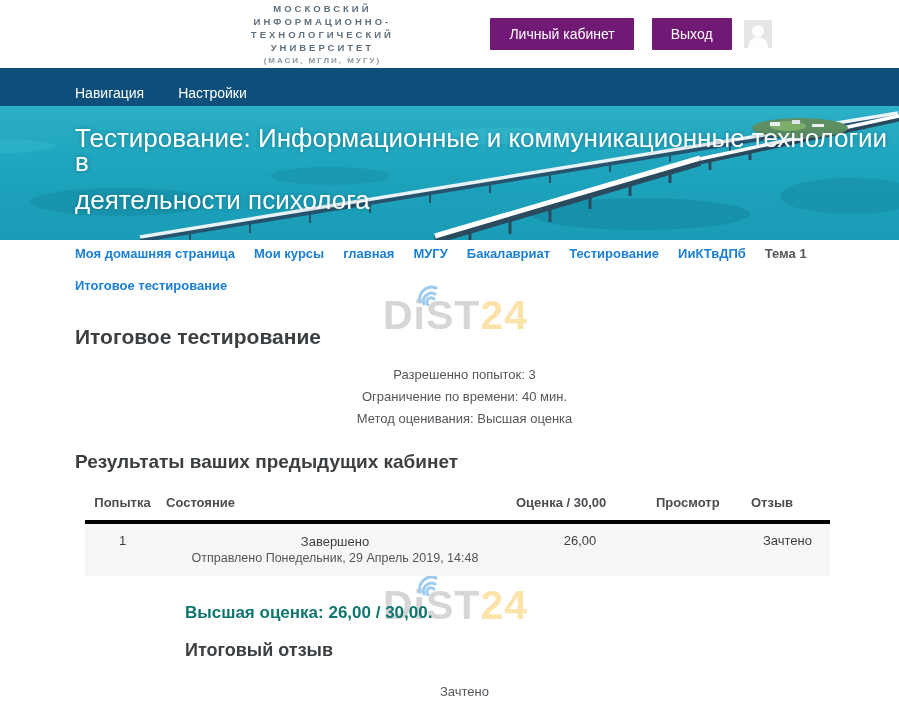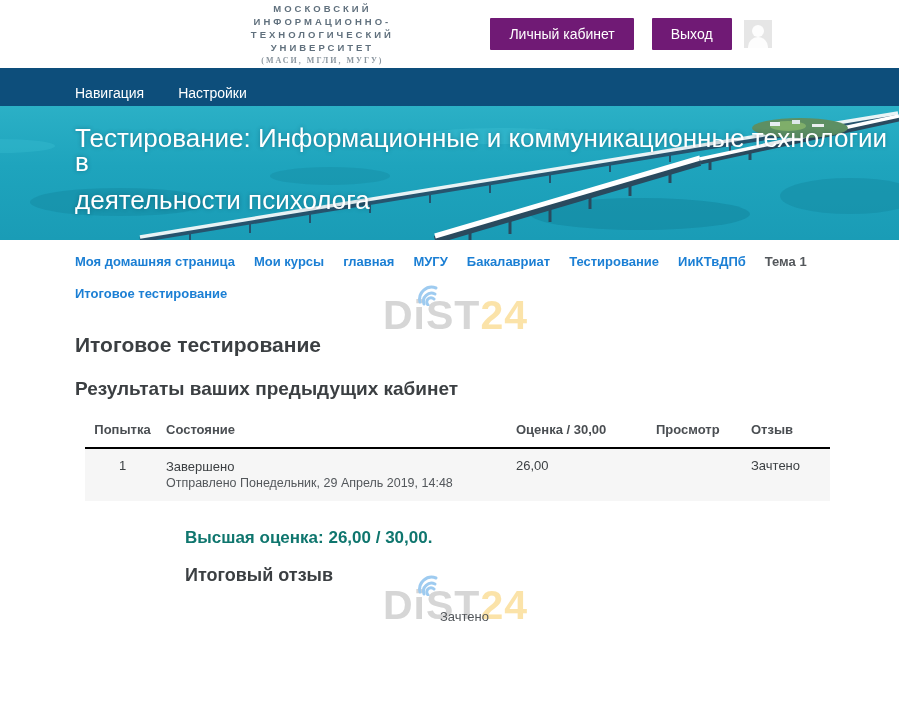--- a/index.html
+++ b/index.html
@@ -5,21 +5,21 @@
   * { margin:0; padding:0; box-sizing:border-box; }
   html,body { width:899px; }
   body {
     font-family:"Liberation Sans","DejaVu Sans",sans-serif;
     background:#ffffff; color:#333; width:899px; height:701px; overflow:hidden;
   }
   
   .site-header { height:68px; display:flex; align-items:center; padding-left:75px; background:#fff;justify-content:center; }
   .logo-block { width:240px; text-align:center; cursor:pointer; }
   .logo-line { font-size:9.5px; font-weight:bold; letter-spacing:3px; color:#60707d; line-height:13px; }
-  .logo-line.sub { font-size:8px; letter-spacing:2px; color:#8b969f;font-family:Liberation Serif, serif; }
+  .logo-line.sub { font-size:8px; letter-spacing:2px; color:#8b969f; }
   .hdr-btn {
     display:inline-block; background:#701a75; color:#fff; border:none; cursor:pointer;
     font-family:inherit; font-size:14px; padding:8px 19px; margin-left:0; border-radius:1px;
   }
   .btn-cabinet { margin-left:48px; }
   .btn-logout { margin-left:18px; }
   .avatar { width:28px; height:28px; background:#e6e6e6; margin-left:12px; position:relative; overflow:hidden; cursor:pointer; }
   .avatar .head { position:absolute; left:8px; top:5px; width:12px; height:12px; border-radius:50%; background:#fdfdfd; }
   .avatar .body { position:absolute; left:4px; top:17px; width:20px; height:14px; border-radius:10px 10px 0 0; background:#fdfdfd; }
   
@@ -32,38 +32,38 @@
   .hero-title.l1 { top:20px; }
   .hero-title.l2 { top:82px; }
   
   .main { position:relative; padding:0 45px 0 75px; min-height:461px; }
   .watermark { position:absolute; z-index:0; font-weight:bold; font-size:41px; letter-spacing:1px; pointer-events:none; white-space:nowrap; }
   .watermark .wm-gray { color:#d6d6d6; }
   .watermark .wm-accent { color:#fbe3a9; }
   .wm-arcs { position:absolute; left:29px; top:-16px; }
   .wm-1 { left:383px; top:52px; }
   .wm-2 { left:383px; top:342px; }
-  .breadcrumbs { position:relative; z-index:1; padding-top:14px; font-size:13px; font-weight:bold; }
+  .breadcrumbs { position:relative; z-index:1; padding-top:6px; font-size:13px; font-weight:bold; }
   .crumb-row { display:flex; flex-wrap:wrap; gap:19px; line-height:16px; }
   .crumb-row + .crumb-row { margin-top:16px; }
   .crumb { color:#1b7fd4; cursor:pointer; text-decoration:none; }
   .crumb.plain { color:#53575b; cursor:default; font-weight:bold; }
   .quiz-title { position:relative; z-index:1; margin-top:31px; font-size:21px; font-weight:bold; color:#3b3f42; }
   .quiz-info { position:relative; z-index:1; margin-top:15px; text-align:center; font-size:13px; color:#53575b; }
   .quiz-info div { line-height:22px; }
   .results-title { position:relative; z-index:1; margin-top:21px; font-size:19px; font-weight:bold; color:#3b3f42; }
   
   .attempts-table { position:relative; z-index:1; width:745px; margin:14px 0 0 10px; border-collapse:collapse; font-size:13px; }
-  .attempts-table th { font-weight:bold; color:#4a4e52; text-align:left; padding:8px 6px 10px 6px; border-bottom:2px solid #000000; }
+  .attempts-table th { font-weight:bold; color:#4a4e52; text-align:left; padding:8px 6px 10px 6px; border-bottom:4px solid #000000; }
   .attempts-table th.c-attempt { width:75px; text-align:center; }
   .attempts-table th.c-grade { width:140px; }
   .attempts-table th.c-review { width:95px; }
   .attempts-table th.c-feedback { width:85px; }
   .attempts-table tbody tr { background:#f6f6f6; }
-  .attempts-table td { padding:9px 6px; vertical-align:top; color:#3b3f42; }
+  .attempts-table td { padding:9px 6px; vertical-align:top; color:#3b3f42;text-align:center; }
   .attempts-table td.c-attempt { text-align:center; }
   .state-main { line-height:17px; }
   .state-detail { line-height:17px; font-size:12.5px; color:#53575b; }
   
   .grade-summary { position:relative; z-index:1; margin:27px 0 11px 110px; font-size:17px; font-weight:bold; color:#0f766e; }
   .feedback-title { position:relative; z-index:1; margin:17px 0 0 110px; font-size:18px; font-weight:bold; color:#3b3f42; }
   .feedback-value { position:relative; z-index:1; margin-top:23px; text-align:center; font-size:13px; color:#53575b; }
 </style>
 </head>
 <body>
@@ -186,20 +186,25 @@
       <a class="crumb">Тестирование</a>
       <a class="crumb">ИиКТвДПб</a>
       <span class="crumb plain">Тема 1</span>
     </div>
     <div class="crumb-row">
       <a class="crumb">Итоговое тестирование</a>
     </div>
   </nav>
 
   <h2 class="quiz-title">Итоговое тестирование</h2>
+  <div class="quiz-info">
+    <div>Разрешенно попыток: 3</div>
+    <div>Ограничение по времени: 40 мин.</div>
+    <div>Метод оценивания: Высшая оценка</div>
+  </div>
 
   <h2 class="results-title">Результаты ваших предыдущих кабинет</h2>
 
   <table class="attempts-table">
     <thead>
       <tr>
         <th class="c-attempt">Попытка</th>
         <th class="c-state">Состояние</th>
         <th class="c-grade">Оценка / 30,00</th>
         <th class="c-review">Просмотр</th>

